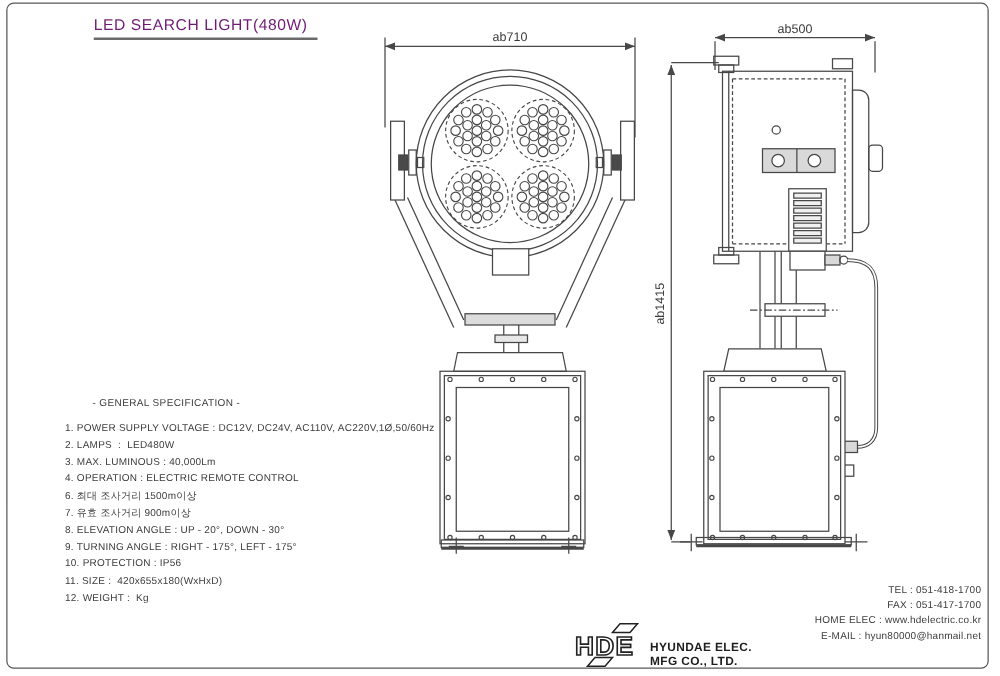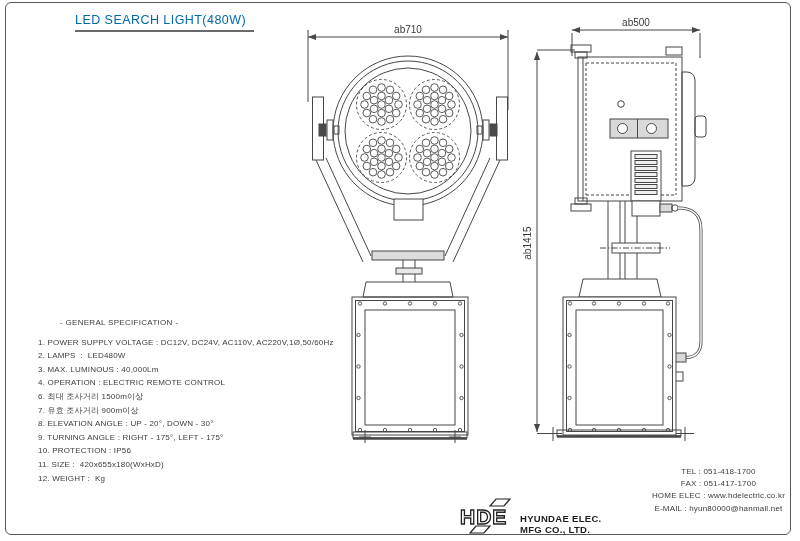--- a/index.html
+++ b/index.html
@@ -6,27 +6,27 @@
   body{
     width:800px;height:541px;position:relative;background:#ffffff;
     font-family:"Liberation Sans", sans-serif;color:#3a3a3a;overflow:hidden;
   }
   .frame{
     position:absolute;left:5px;top:2px;width:784px;height:531px;
     border:1.6px solid #585858;border-radius:6px;
   }
   .title{
     position:absolute;left:75px;top:13px;font-size:12.5px;letter-spacing:.45px;
-    color:#0369a1;border-bottom:2px solid #6a6a6a;padding:0 8px 3px 0;
-  }
-  .spec{position:absolute;left:38px;top:316px;font-size:8px;color:#3c3c3c;}
+    color:#701a75;border-bottom:2px solid #6a6a6a;padding:0 8px 3px 0;
+  }
+  .spec{position:absolute;left:52px;top:316px;font-size:8px;color:#3c3c3c;}
   .spec-heading{line-height:13.6px;margin-left:22px;margin-bottom:6px;letter-spacing:.3px;}
   .spec-item{line-height:13.6px;white-space:pre;letter-spacing:.2px;}
   .contact{
-    position:absolute;right:15px;top:466px;text-align:center;
+    position:absolute;right:15px;top:466px;text-align:right;
     font-size:8px;line-height:12.2px;color:#3c3c3c;letter-spacing:.2px;
   }
   .logo-row{position:absolute;left:458px;top:497px;display:flex;align-items:flex-end;}
   .company-name{
     font-size:9.5px;font-weight:bold;line-height:11px;color:#1d1d1d;
     letter-spacing:.3px;margin-left:4px;margin-top:6px;
   }
   svg text{font-family:"Liberation Sans", sans-serif;}
   #drawing{position:absolute;left:0;top:0;}
 </style>

